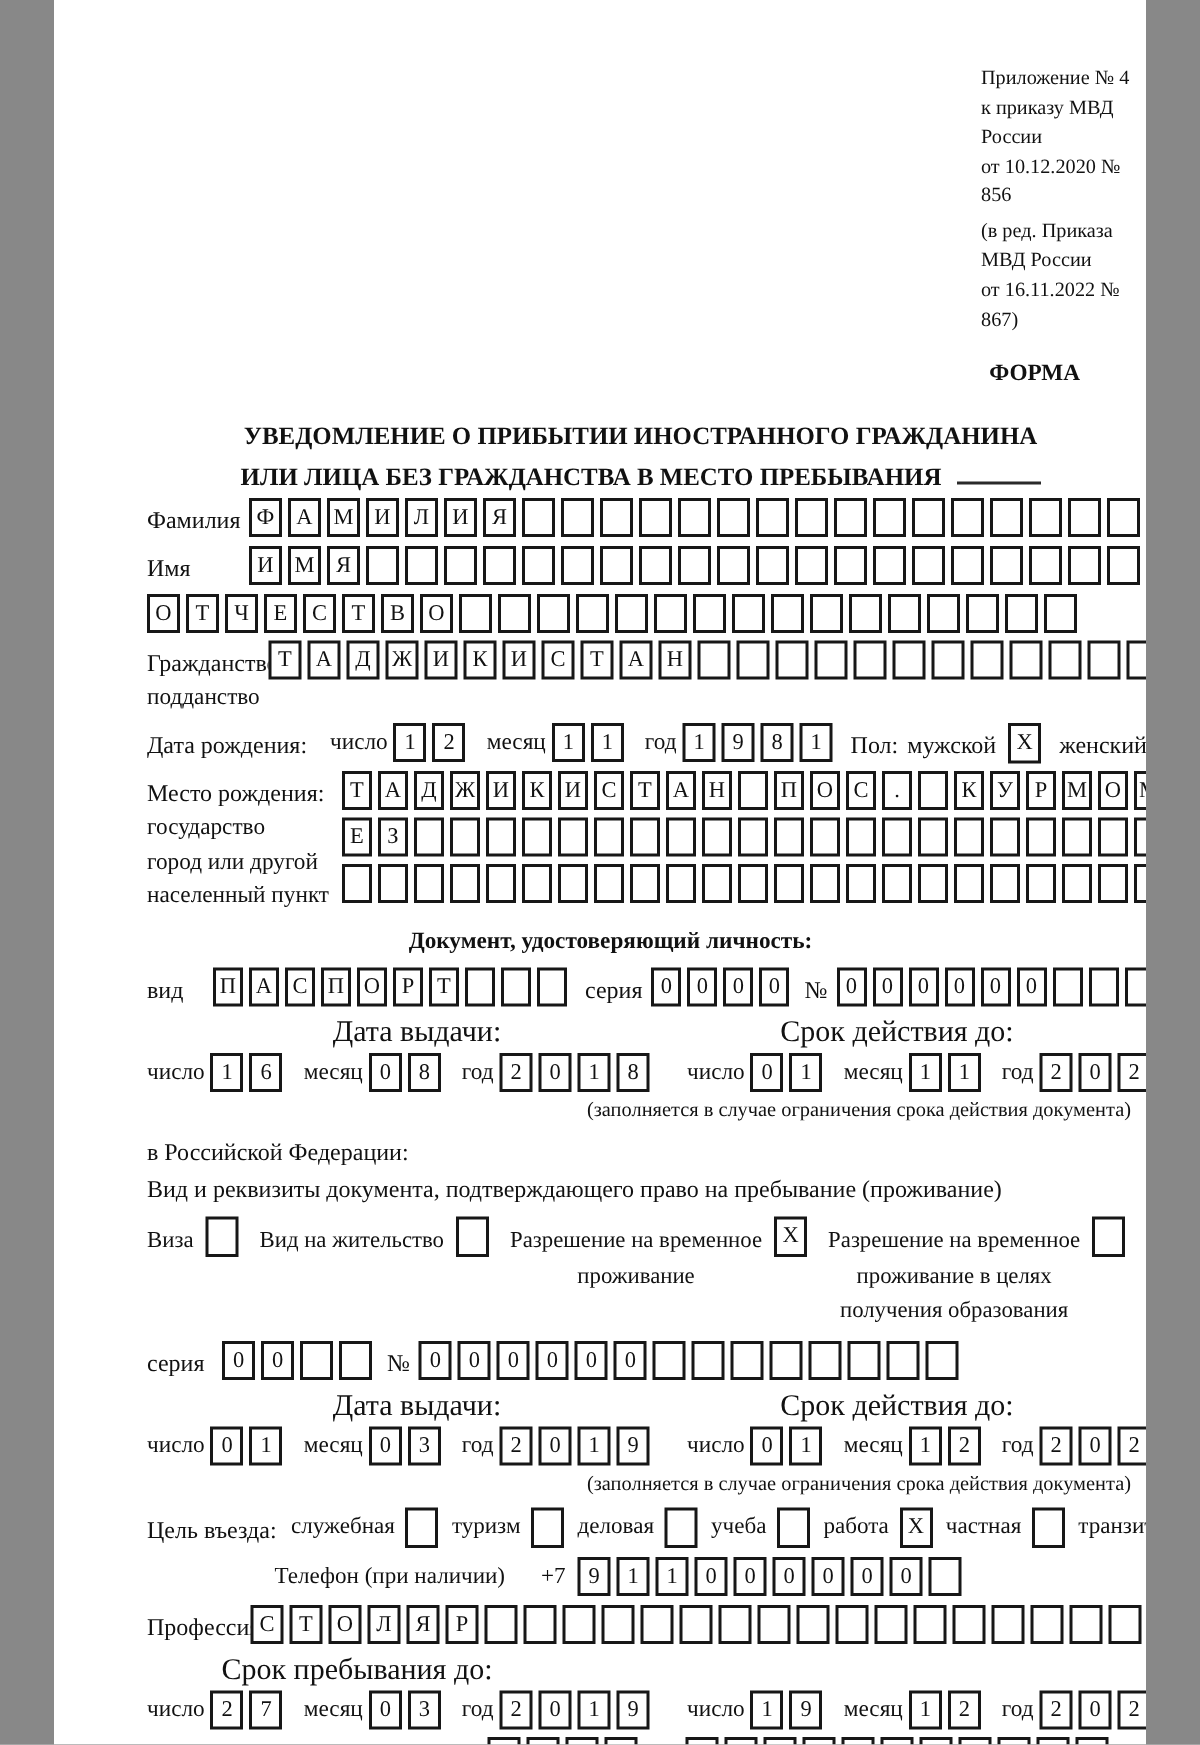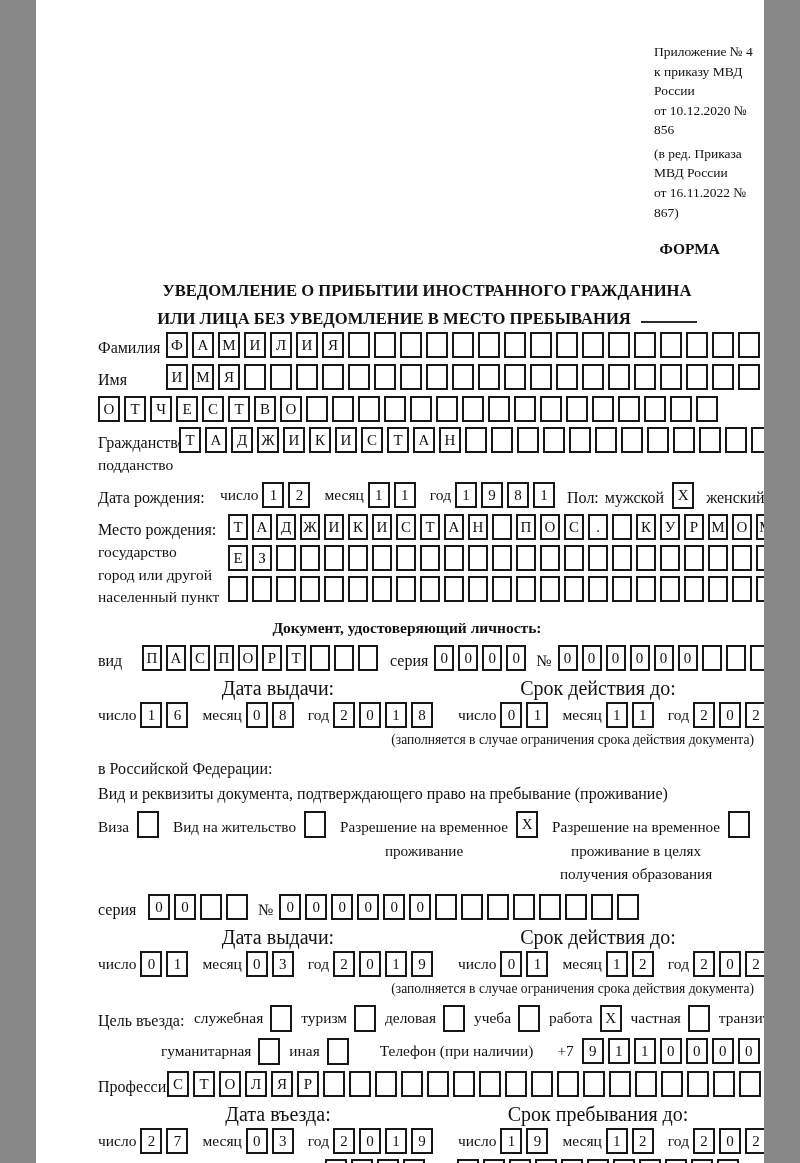--- a/index.html
+++ b/index.html
@@ -69,21 +69,21 @@
 
   <div class="annex">
     <div>Приложение № 4<br>к приказу МВД России<br>от 10.12.2020 № 856</div>
     <div class="annex-note">(в ред. Приказа МВД России<br>от 16.11.2022 № 867)</div>
   </div>
 
   <div class="forma">ФОРМА</div>
 
   <div class="title">
     <span>УВЕДОМЛЕНИЕ О ПРИБЫТИИ ИНОСТРАННОГО ГРАЖДАНИНА</span><br>
-    <span>ИЛИ ЛИЦА БЕЗ УВЕДОМЛЕНИЕ В МЕСТО ПРЕБЫВАНИЯ</span><span class="blank-line"></span>
+    <span>ИЛИ ЛИЦА БЕЗ ГРАЖДАНСТВА В МЕСТО ПРЕБЫВАНИЯ</span><span class="blank-line"></span>
   </div>
 
 
   <div class="row">
     <div class="lbl w68">Фамилия</div>
     <div class="cells"><span class="cell">Ф</span><span class="cell">А</span><span class="cell">М</span><span class="cell">И</span><span class="cell">Л</span><span class="cell">И</span><span class="cell">Я</span><span class="cell"></span><span class="cell"></span><span class="cell"></span><span class="cell"></span><span class="cell"></span><span class="cell"></span><span class="cell"></span><span class="cell"></span><span class="cell"></span><span class="cell"></span><span class="cell"></span><span class="cell"></span><span class="cell"></span><span class="cell"></span><span class="cell"></span><span class="cell"></span><span class="cell"></span><span class="cell"></span></div>
   </div>
 
   <div class="row">
     <div class="lbl w68">Имя</div>
@@ -274,42 +274,31 @@
           <span class="cbox"></span>
         </span>
         <span class="opt">
           <span class="opt-label">транзит</span>
           <span class="cbox"></span>
         </span>
       </span>
   </div>
 
   <div class="purpose-row indent63">
-    <span style="display:inline-flex;">
-        <span class="opt">
-          <span class="opt-label">гуманитарная</span>
-          <span class="cbox"></span>
-        </span>
-        <span class="opt">
-          <span class="opt-label">иная</span>
-          <span class="cbox"></span>
-        </span>
-      </span>
     <span class="phone-lbl">Телефон (при наличии)</span>
     <span class="phone-prefix">+7</span>
     <div class="cells"><span class="cell">9</span><span class="cell">1</span><span class="cell">1</span><span class="cell">0</span><span class="cell">0</span><span class="cell">0</span><span class="cell">0</span><span class="cell">0</span><span class="cell">0</span><span class="cell"></span></div>
   </div>
 
   <div class="row">
     <div class="lbl w69">Профессия</div>
     <div class="cells"><span class="cell">С</span><span class="cell">Т</span><span class="cell">О</span><span class="cell">Л</span><span class="cell">Я</span><span class="cell">Р</span><span class="cell"></span><span class="cell"></span><span class="cell"></span><span class="cell"></span><span class="cell"></span><span class="cell"></span><span class="cell"></span><span class="cell"></span><span class="cell"></span><span class="cell"></span><span class="cell"></span><span class="cell"></span><span class="cell"></span><span class="cell"></span><span class="cell"></span><span class="cell"></span><span class="cell"></span><span class="cell"></span><span class="cell"></span></div>
   </div>
 
   <div class="dates-head">
-    <div class="dh-l">Дата въезда:</div>
     <div class="dh-r">Срок пребывания до:</div>
   </div>
   <div class="row">
     <div class="dgroup dg-l">
         <span class="dlbl">число</span>
         <span class="cell">2</span>
         <span class="cell">7</span>
         <span class="dlbl">месяц</span>
         <span class="cell">0</span>
         <span class="cell">3</span>

